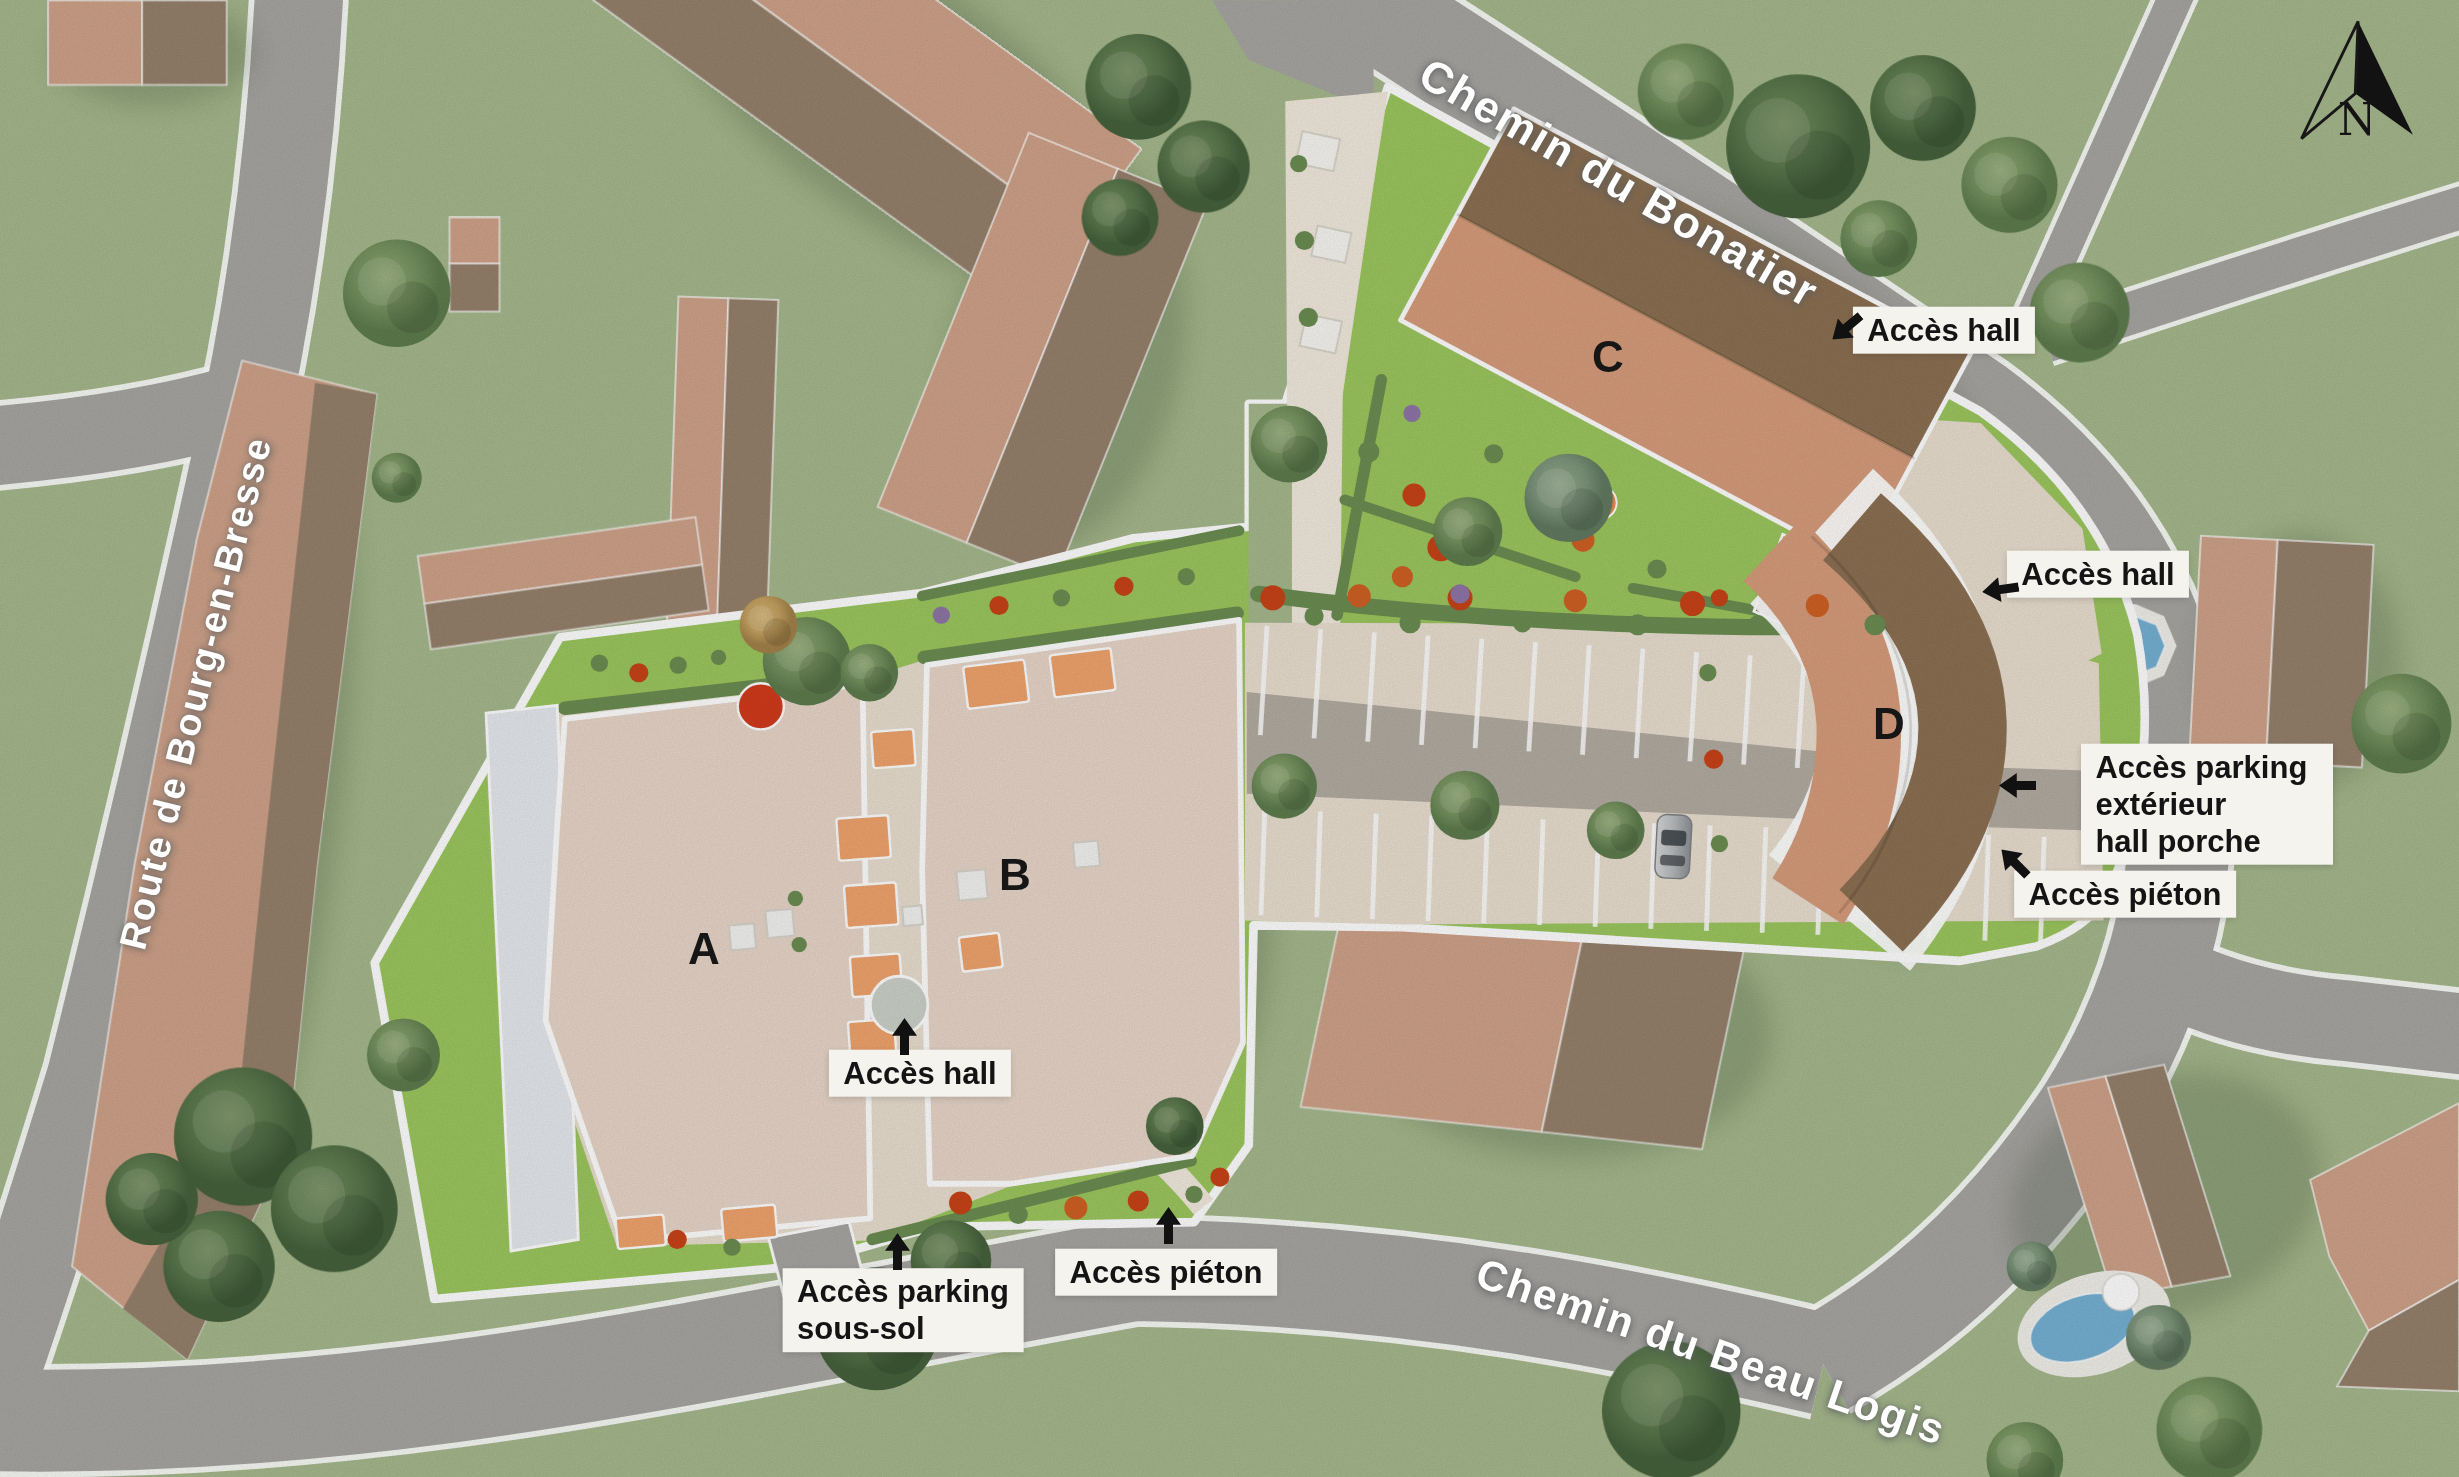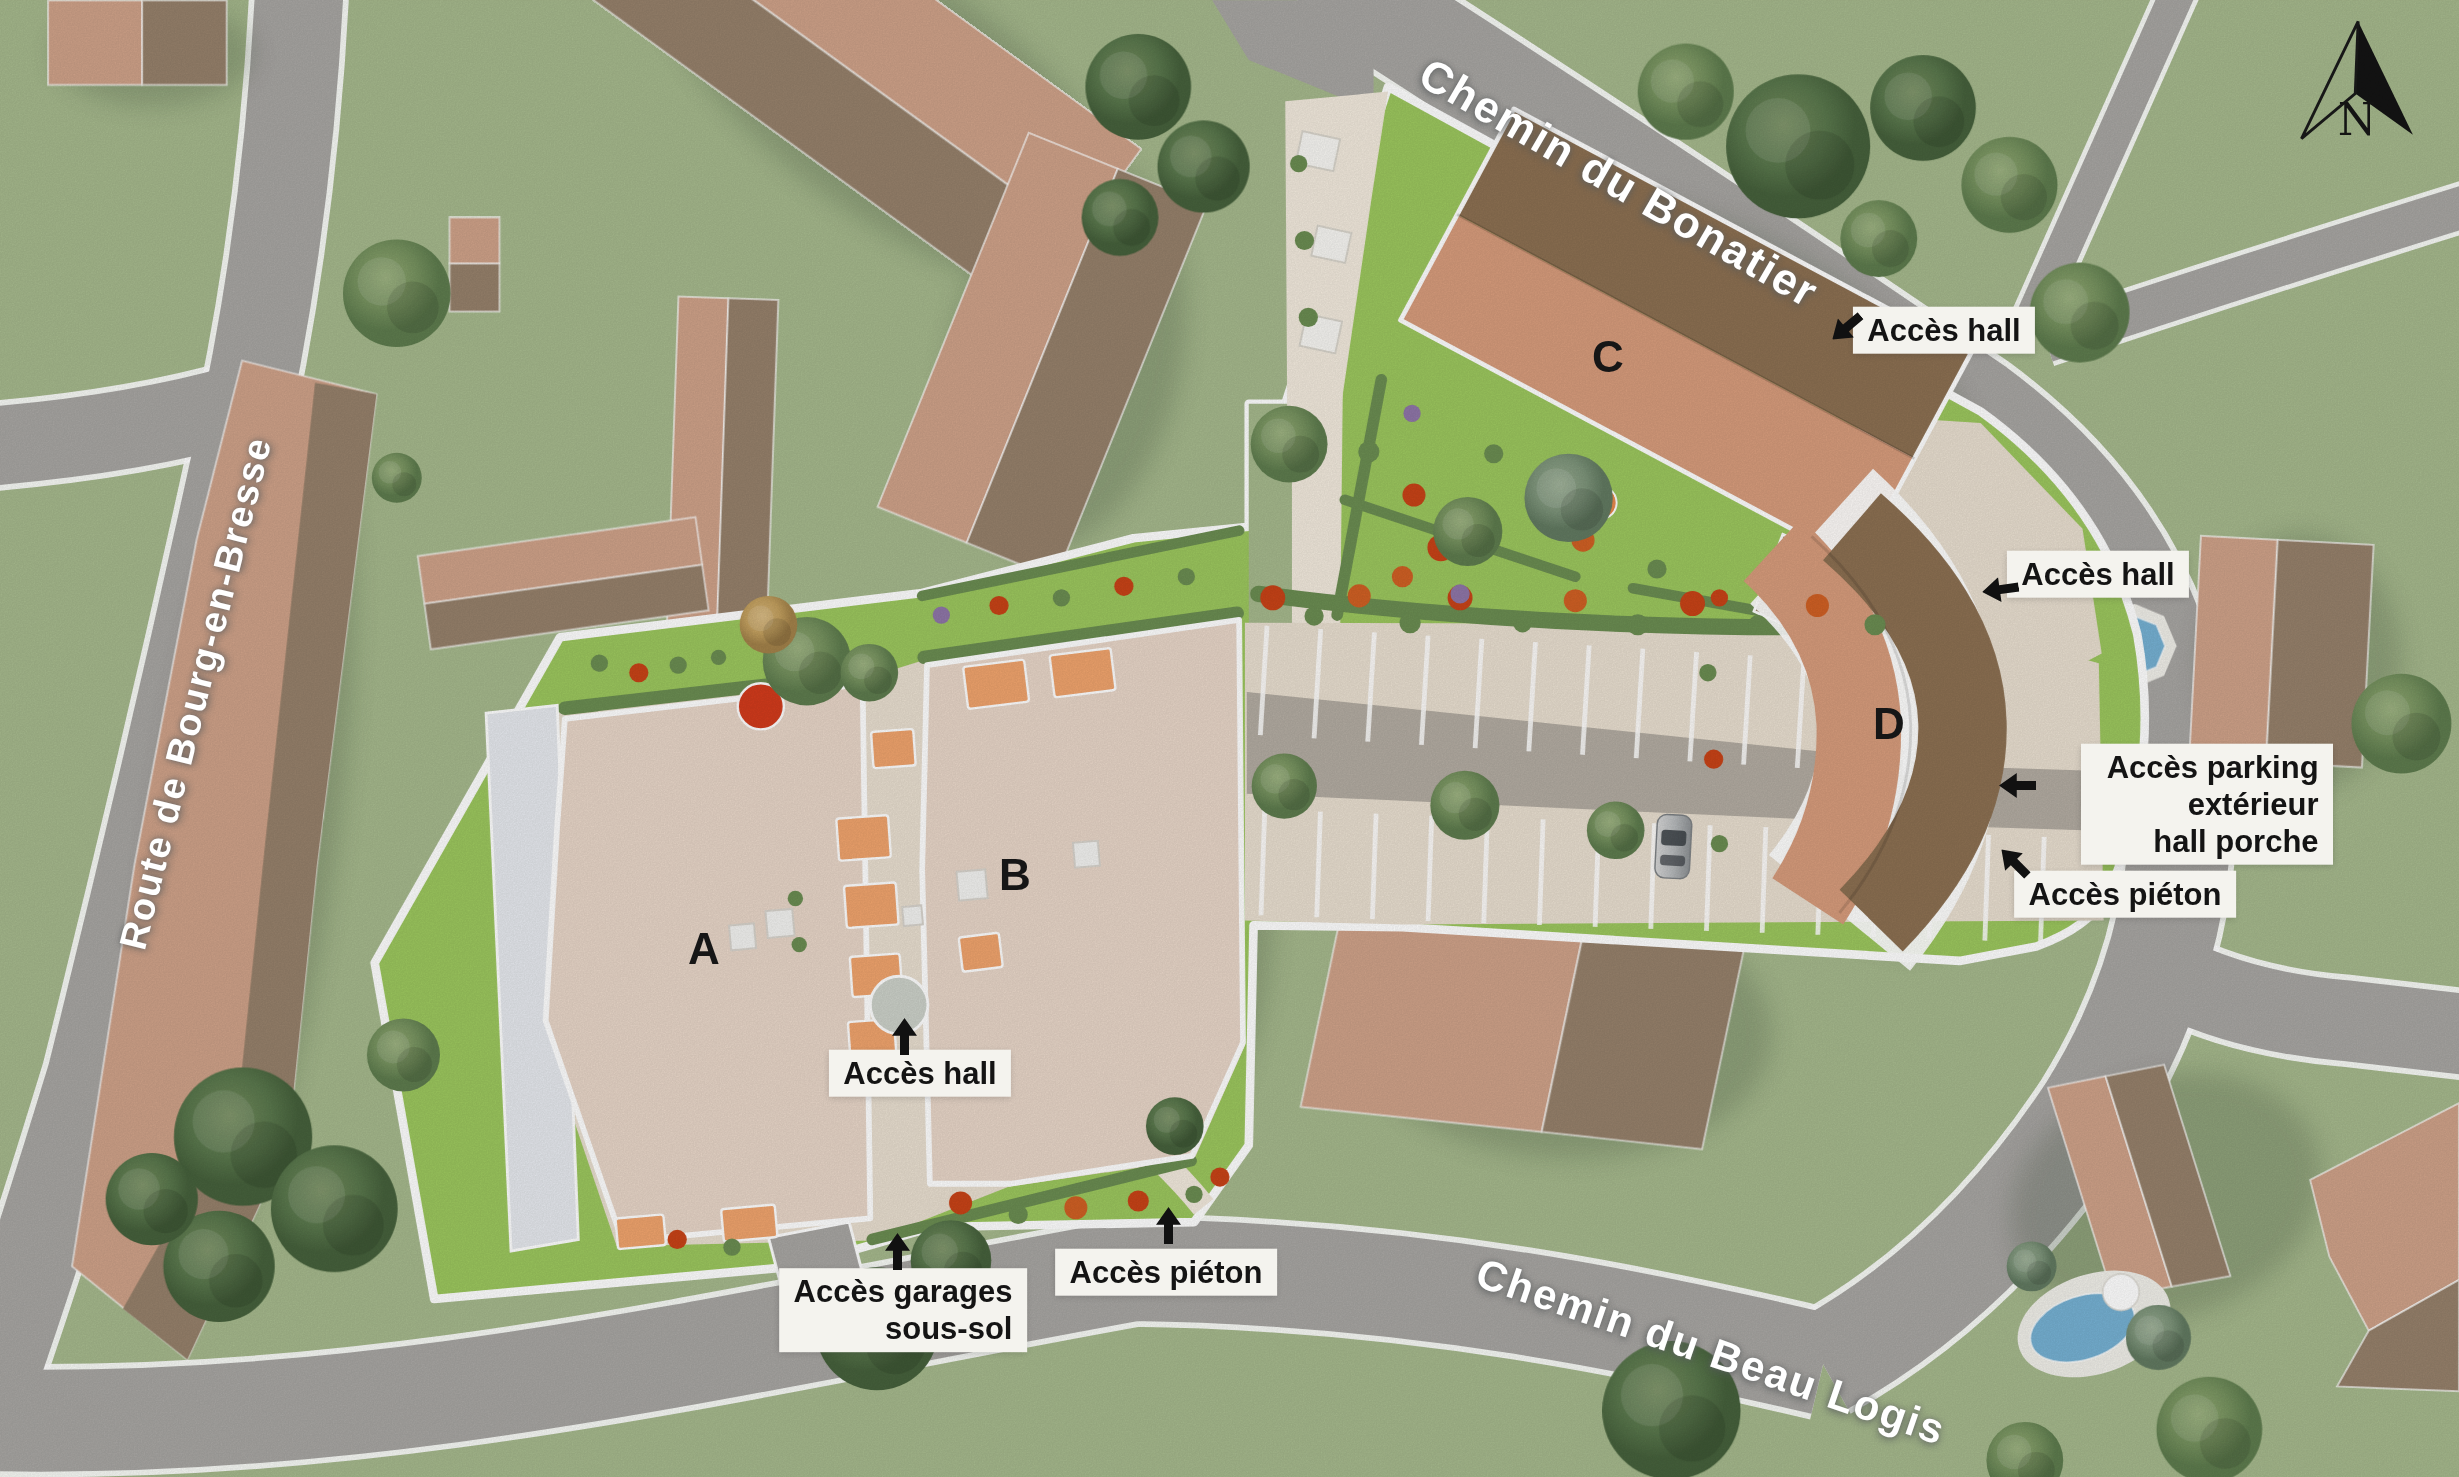--- a/index.html
+++ b/index.html
@@ -7,21 +7,21 @@
          font-family:"Liberation Sans",sans-serif;background:var(--c-grass,#a6b98d);}
   #scene{position:absolute;left:0;top:0;width:2459px;height:1478px;}
   .overlay{position:absolute;left:0;top:0;width:2459px;height:1478px;pointer-events:none;}
   .street-name{position:absolute;color:#fff;font-weight:700;white-space:nowrap;
     letter-spacing:1.9px;text-shadow:0 1.9px 8.6px rgba(84,88,90,.95),0 0 3.8px rgba(120,120,120,.6);
     transform-origin:center;}
   .building-letter{position:absolute;color:#161616;font-weight:700;font-size:44px;
     transform:translate(-50%,-50%);}
   .map-label{position:absolute;background:var(--c-labelBg,#f4f3ee);color:var(--c-ink,#141414);
     font-size:31px;line-height:37px;font-weight:600;padding:4.8px 14.4px;white-space:pre-line;
-    text-align:right;transform:translate(-50%,-50%);box-shadow:0 1.9px 6.7px rgba(40,40,40,.22);}
+    text-align:left;transform:translate(-50%,-50%);box-shadow:0 1.9px 6.7px rgba(40,40,40,.22);}
   .access-arrow{position:absolute;width:37px;height:25px;background:#111;
     clip-path:polygon(0 32%,52% 32%,52% 0,100% 50%,52% 100%,52% 68%,0 68%);
     transform-origin:center;}
   .compass-n{position:absolute;font-family:"DejaVu Serif",serif;font-size:44px;color:#141414;
     transform:translate(-50%,-50%);}
 </style>
 </head>
 <body>
 
 <div id="stage">
@@ -518,21 +518,21 @@
       <div class="access-arrow" style="left: 1828px; top: 315px; transform: rotate(140deg);"></div>
       <div class="map-label" style="left: 2098px; top: 574px;">Accès hall</div>
       <div class="access-arrow" style="left: 1982px; top: 577px; transform: rotate(172deg);"></div>
       <div class="map-label" style="left: 2207px; top: 804px;">Accès parking extérieur
 hall porche</div>
       <div class="access-arrow" style="left: 1999px; top: 773px; transform: rotate(180deg);"></div>
       <div class="map-label" style="left: 2125px; top: 894px;">Accès piéton</div>
       <div class="access-arrow" style="left: 1996px; top: 850px; transform: rotate(225deg);"></div>
       <div class="map-label" style="left: 920px; top: 1073px;">Accès hall</div>
       <div class="access-arrow" style="left: 886px; top: 1024px; transform: rotate(270deg);"></div>
-      <div class="map-label" style="left: 903px; top: 1310px;">Accès garages
+      <div class="map-label" style="left: 903px; top: 1310px;">Accès parking
 sous-sol</div>
       <div class="access-arrow" style="left: 879px; top: 1239px; transform: rotate(270deg);"></div>
       <div class="map-label" style="left: 1166px; top: 1272px;">Accès piéton</div>
       <div class="access-arrow" style="left: 1150px; top: 1213px; transform: rotate(270deg);"></div>
     </div>
 <div class="overlay">
   <div class="compass-n" style="left:2357px;top:119px">N</div>
 </div>
 
 </div>

